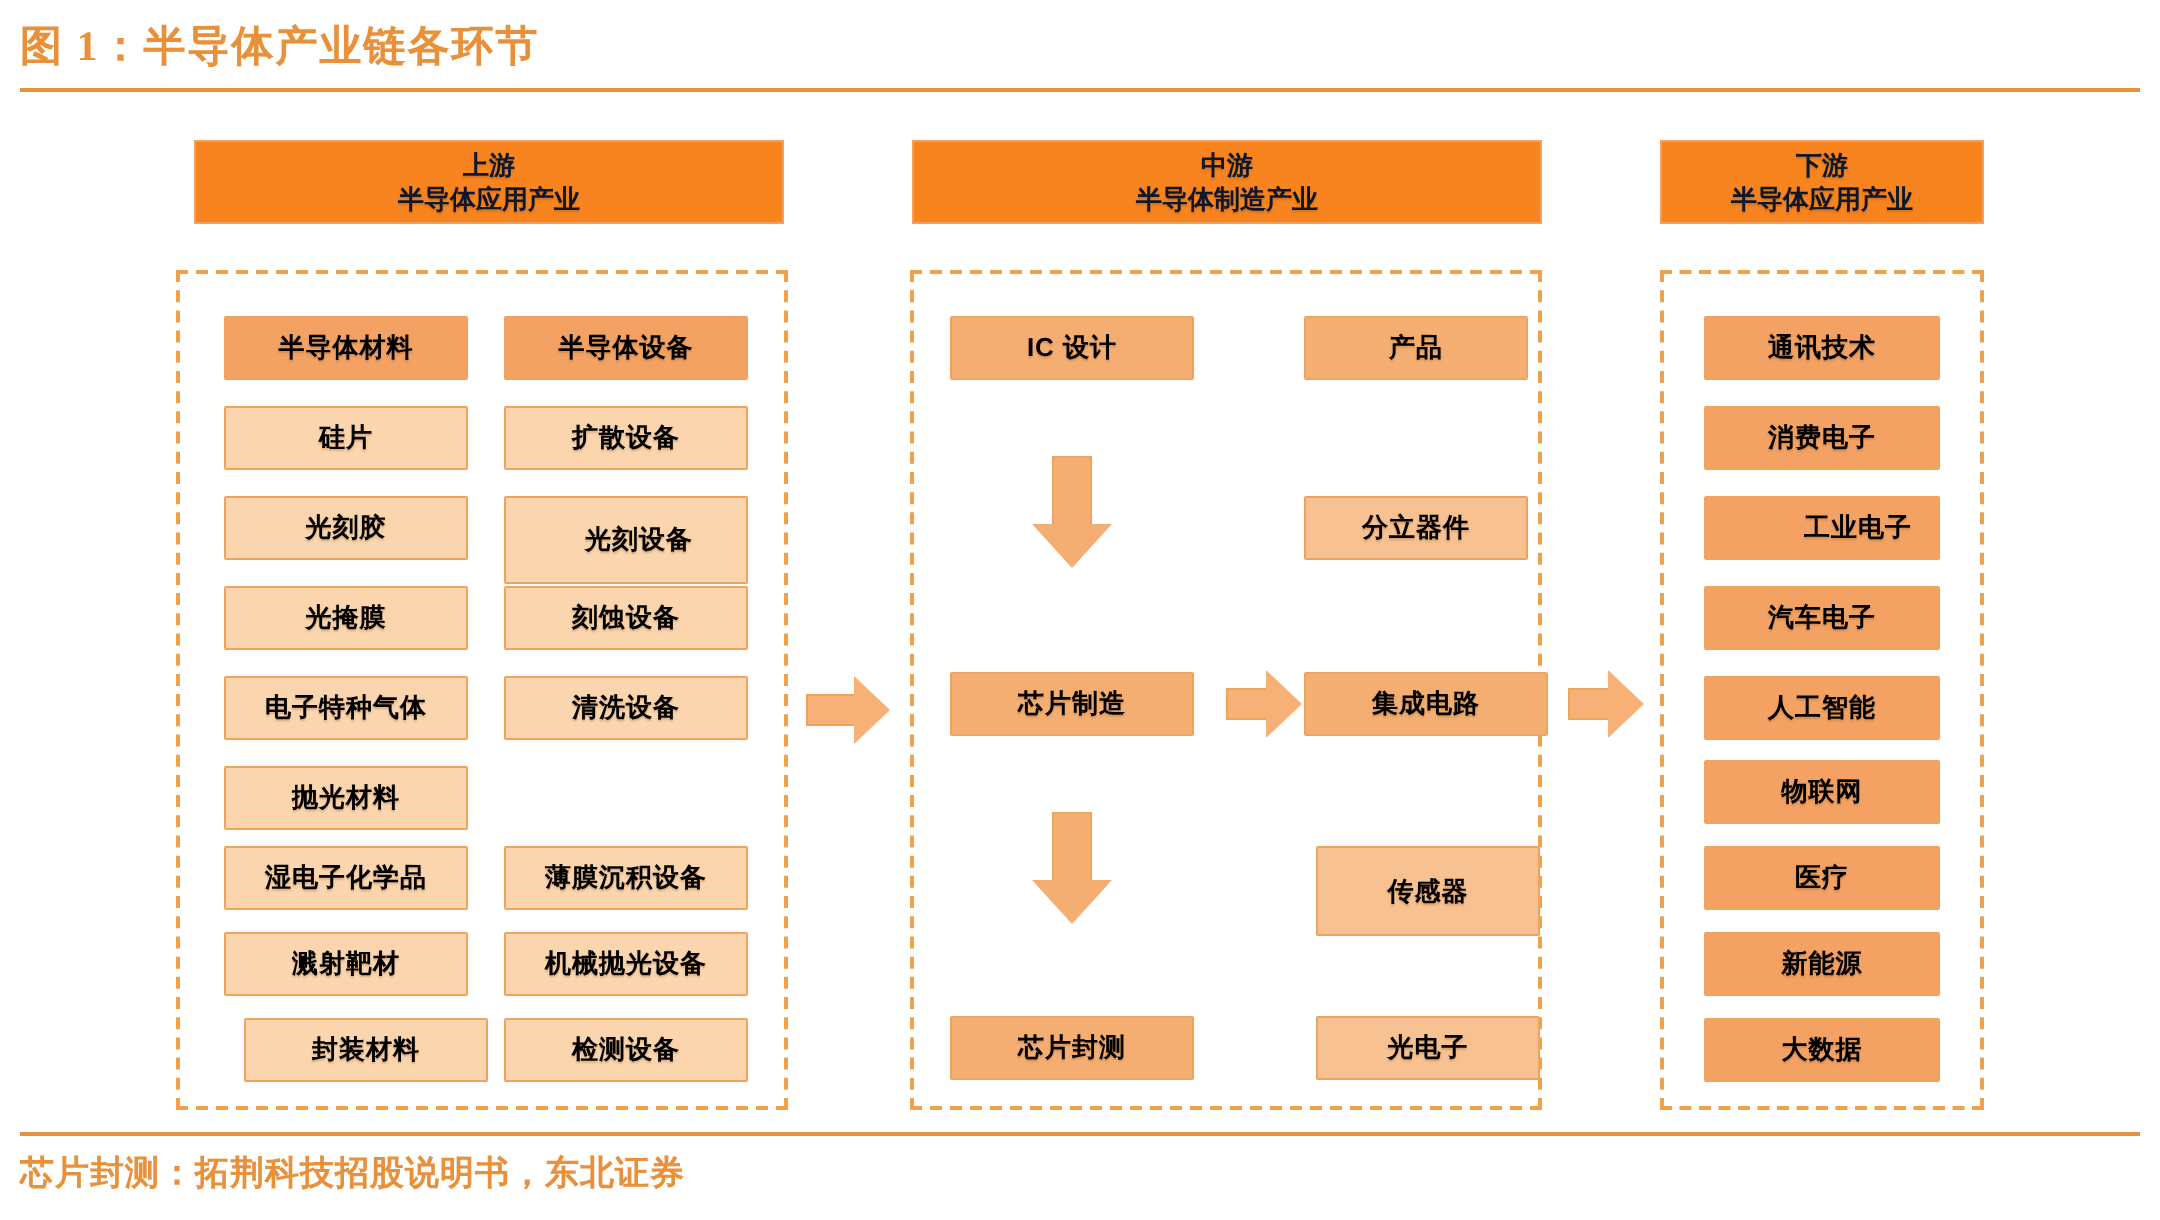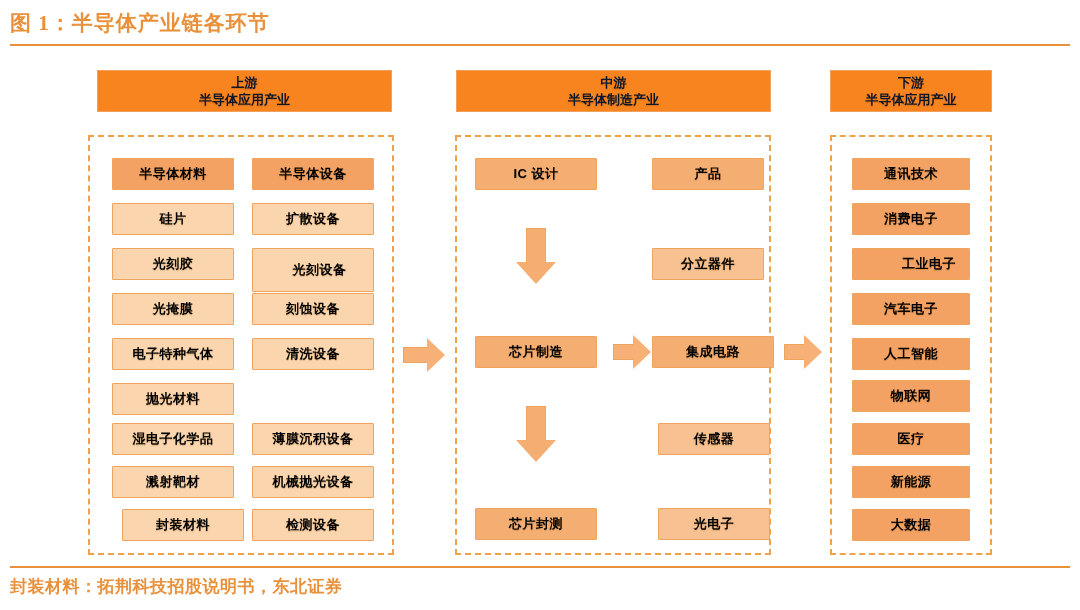--- a/index.html
+++ b/index.html
@@ -172,34 +172,34 @@
   <div class="box strong" style="left:475px; top:508px; width:122px; height:32px;">芯片封测</div>
 
   <div class="ar-right" style="left:613px; top:335px; width:40px; height:34px;">
     <div class="ar-stem" style="left:0px; top:9px; width:22px; height:16px;"></div>
     <div class="ar-head" style="left:20px; top:0px;"></div>
   </div>
 
   <div class="box strong" style="left:652px; top:158px; width:112px; height:32px;">产品</div>
   <div class="box mid" style="left:652px; top:248px; width:112px; height:32px;">分立器件</div>
   <div class="box strong" style="left:652px; top:336px; width:122px; height:32px;">集成电路</div>
-  <div class="box mid" style="left:658px; top:423px; width:112px; height:32px;">传感器</div>
+  <div class="box mid" style="left:658px; top:423px; width:112px; height:45px;">传感器</div>
   <div class="box mid" style="left:658px; top:508px; width:112px; height:32px;">光电子</div>
 
   <div class="ar-right" style="left:784px; top:335px; width:40px; height:34px;">
     <div class="ar-stem" style="left:0px; top:9px; width:22px; height:16px;"></div>
     <div class="ar-head" style="left:20px; top:0px;"></div>
   </div>
 
   <div class="box dark" style="left:852px; top:158px; width:118px; height:32px;">通讯技术</div>
   <div class="box dark" style="left:852px; top:203px; width:118px; height:32px;">消费电子</div>
   <div class="box dark" style="left:852px; top:248px; width:118px; height:32px;padding-left:36px;">工业电子</div>
   <div class="box dark" style="left:852px; top:293px; width:118px; height:32px;">汽车电子</div>
   <div class="box dark" style="left:852px; top:338px; width:118px; height:32px;">人工智能</div>
   <div class="box dark" style="left:852px; top:380px; width:118px; height:32px;">物联网</div>
   <div class="box dark" style="left:852px; top:423px; width:118px; height:32px;">医疗</div>
   <div class="box dark" style="left:852px; top:466px; width:118px; height:32px;">新能源</div>
   <div class="box dark" style="left:852px; top:509px; width:118px; height:32px;">大数据</div>
 
   <div class="footer-rule"></div>
-  <div class="footer-text">封装材料：拓荆科技招股说明书，东北证券</div>
+  <div class="footer-text">芯片封测：拓荆科技招股说明书，东北证券</div>
 
 </div>
 
 </body></html>

